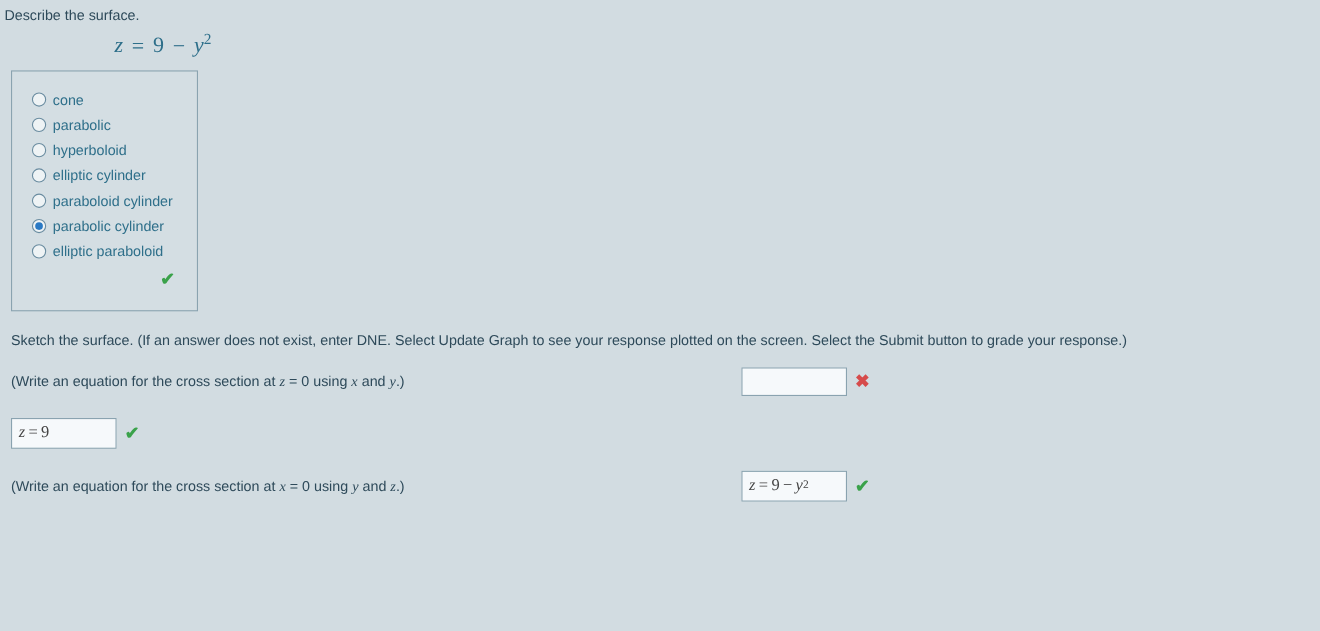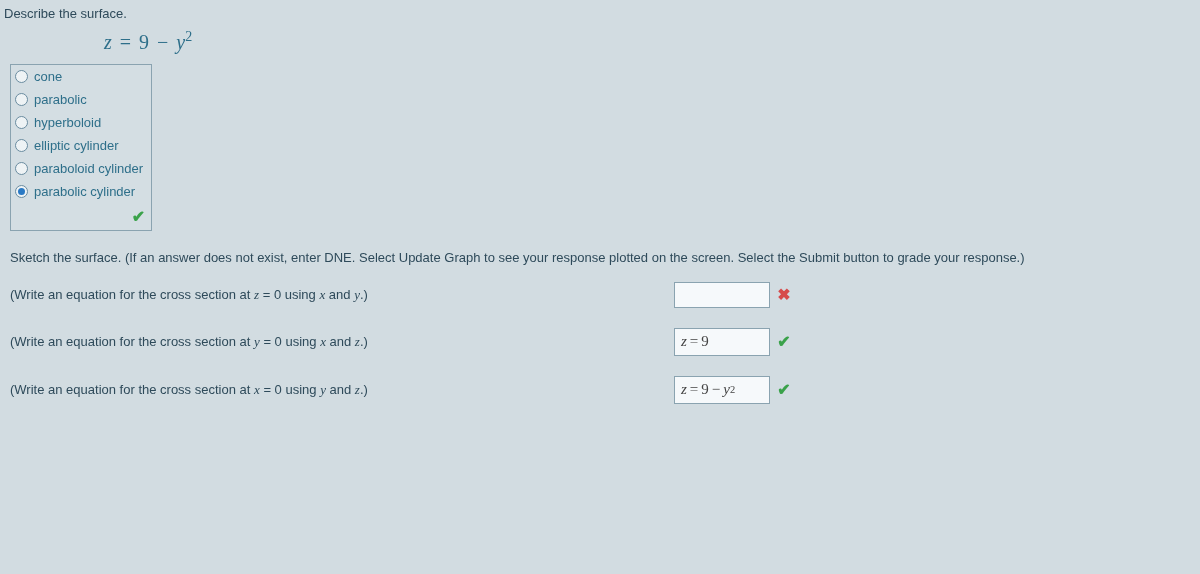--- a/index.html
+++ b/index.html
@@ -25,21 +25,21 @@
     padding-bottom: 10px;
   }
   sup { font-size: 0.7em; vertical-align: super; font-style: normal;}
   .eq-display .num, .mathbox .num { font-style: normal; }
 
   .choice-box {
     border: 1px solid #8aa3b0;
     display: inline-block;
     background: #d4dee3;
     margin-left: 6px;
-    padding: 0;
+    padding: 14px;
   }
   .choice-row {
     display: flex;
     align-items: center;
     padding: 4px 8px 4px 4px;
     color: #2e6f8a;
   }
   .radio {
     width: 13px; height: 13px;
     border: 1.5px solid #6a8ca0;
@@ -119,35 +119,37 @@
         <span>hyperboloid</span>
       </div><div class="choice-row">
         <span class="radio"></span>
         <span>elliptic cylinder</span>
       </div><div class="choice-row">
         <span class="radio"></span>
         <span>paraboloid cylinder</span>
       </div><div class="choice-row">
         <span class="radio selected"></span>
         <span>parabolic cylinder</span>
+      </div><div class="choice-row">
+        <span class="radio"></span>
+        <span>elliptic paraboloid</span>
       </div><div class="check-row">
       <span class="check-icon">✔</span>
     </div>
   </div>
 
   <div class="sketch-text">Sketch the surface. (If an answer does not exist, enter DNE. Select Update Graph to see your response plotted on the screen. Select the Submit button to grade your response.)</div>
 
   <div id="cross-sections">
       <div class="cross-row">
         <div class="cross-label">(Write an equation for the cross section at <span class="ital">z</span> = 0 using <span class="ital">x</span> and <span class="ital">y</span>.)</div>
         <div class="ans-input"></div>
         <div class="status"><span class="cross-icon">✖</span></div>
       </div>
       <div class="cross-row">
-        <div class="cross-label">(Write an equation for the cross section at <span class="ital">y</span> = 0 using <span class="ital">x</span> and <span class="ital">z</span>.)</div>
         <div class="mathbox">
           <span class="ital">z</span> 
           <span class="eq">=</span> 
           <span class="num">9</span>
         </div>
         <div class="status"><span class="check-icon">✔</span></div>
       </div>
       <div class="cross-row">
         <div class="cross-label">(Write an equation for the cross section at <span class="ital">x</span> = 0 using <span class="ital">y</span> and <span class="ital">z</span>.)</div>
         <div class="mathbox">

